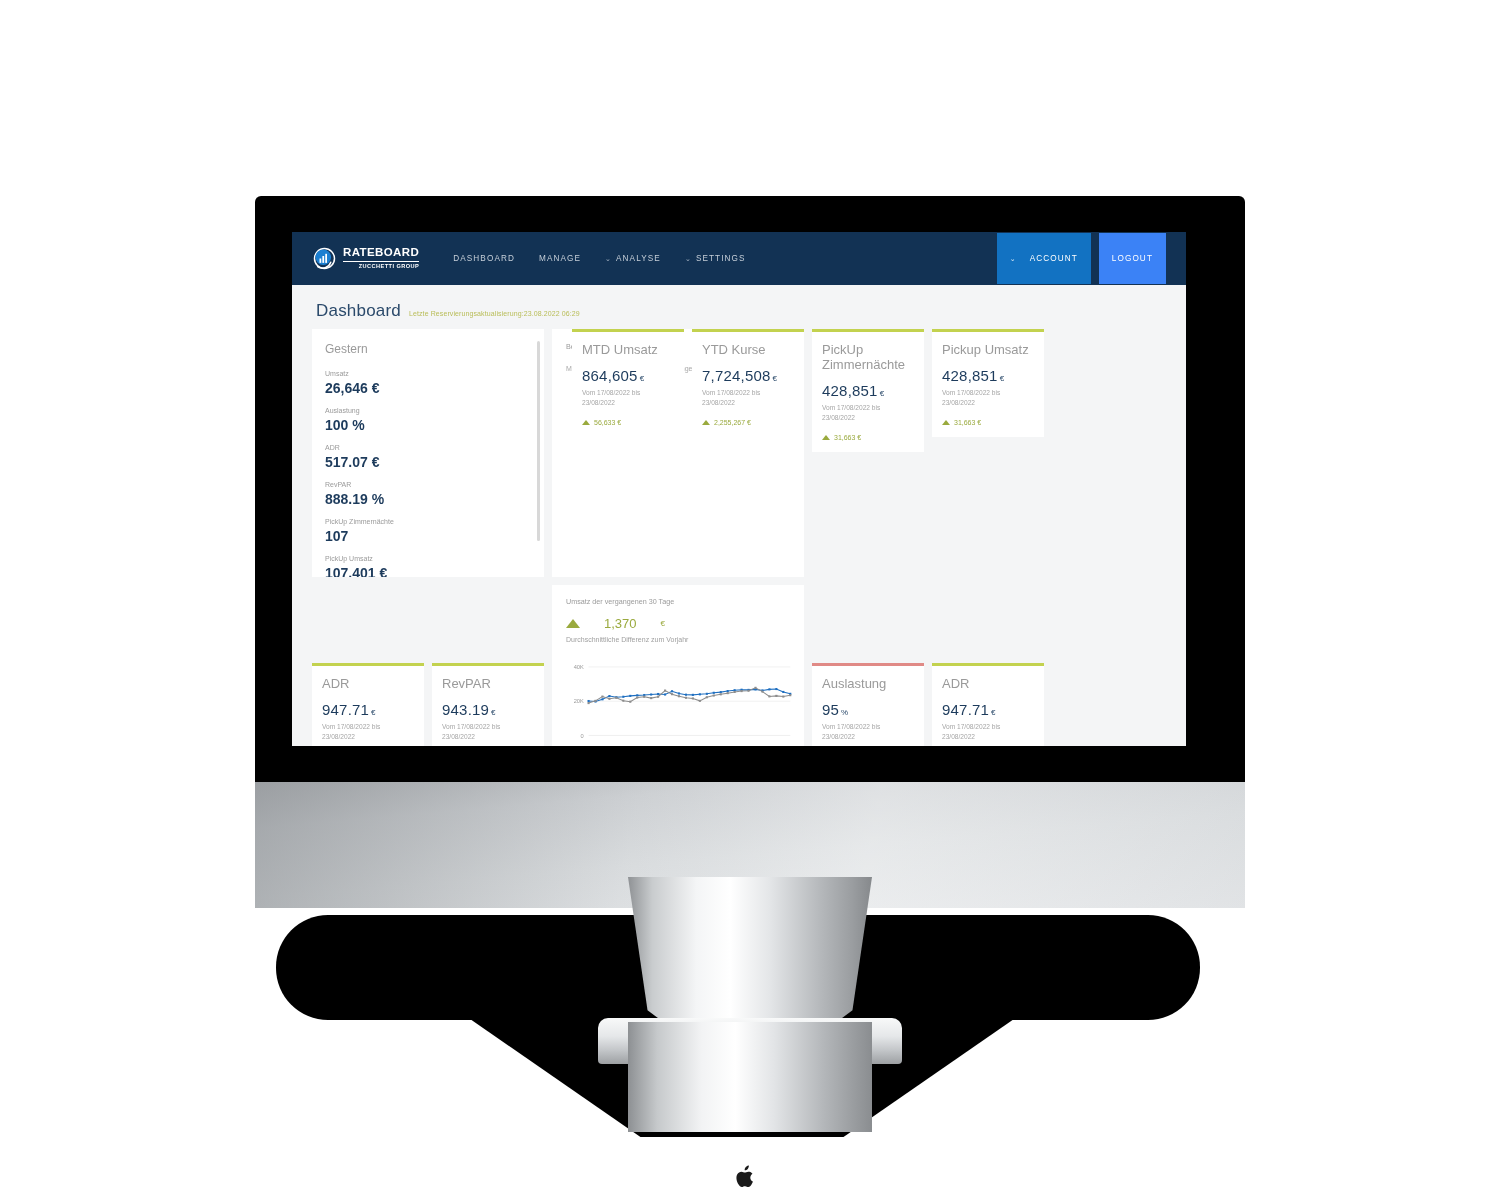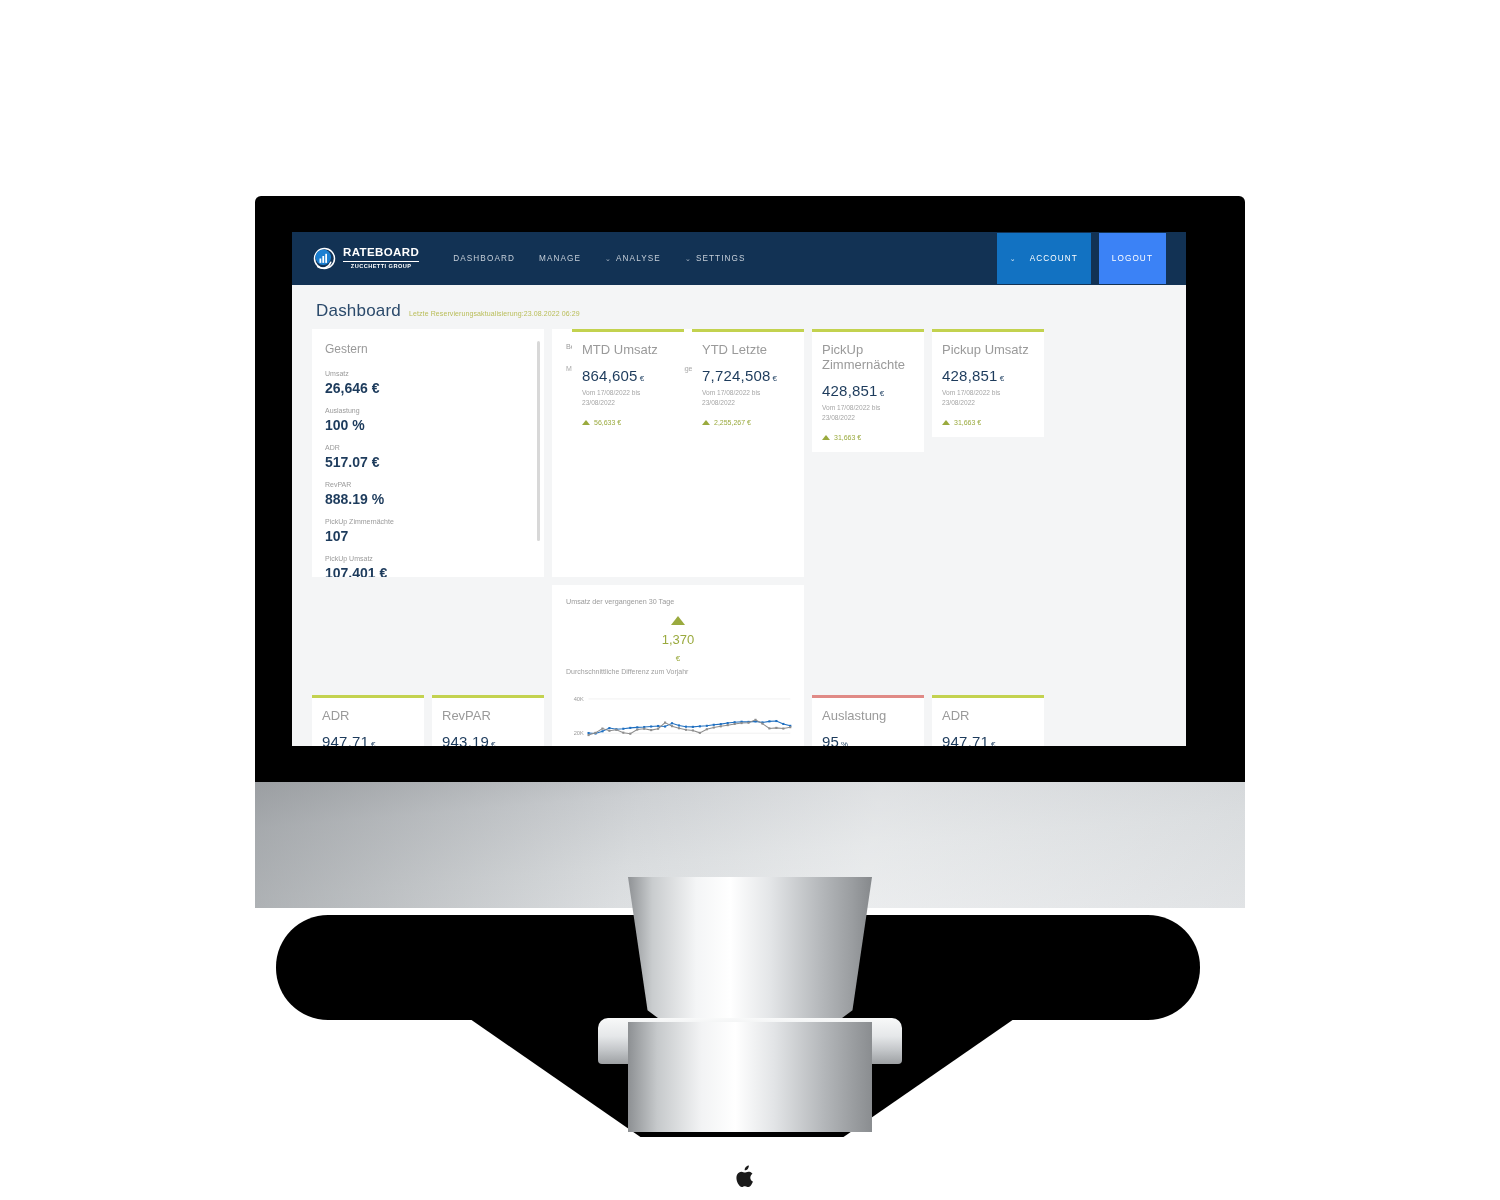--- a/index.html
+++ b/index.html
@@ -77,21 +77,21 @@
   
   #app { position: absolute; inset: 0; background: #f4f5f6; font-size: 9px; }
 
   
   #navbar {
     height: 53px; background: #123254;
     display: flex; align-items: center; padding: 0 20px;
   }
   #brand { display: flex; align-items: center; gap: 6px; margin-right: 22px; }
   #brand-mark { width: 25px; height: 25px; flex: none; }
-  #brand-text { display: flex; flex-direction: column; align-items: center; line-height: 1; }
+  #brand-text { display: flex; flex-direction: column; align-items: flex-end; line-height: 1; }
   #brand-name { color: #fff; font-size: 11.5px; font-weight: bold; letter-spacing: .4px; }
   #brand-rule { width: 100%; height: 1px; background: #fff; margin: 2px 0 2px; }
   #brand-sub { color: #fff; font-size: 5.6px; font-weight: bold; letter-spacing: .45px; }
 
   .nav-link {
     color: #c6cfd9; font-size: 8.2px; letter-spacing: 1.1px;
     padding: 0 12px; text-decoration: none; white-space: nowrap;
     display: flex; align-items: center; gap: 4px; cursor: pointer;
   }
   .nav-caret { font-size: 7px; opacity: .85; }
@@ -147,22 +147,22 @@
   
   #notifications-card { grid-column: 3 / 6; grid-row: 1; height: 248px; }
   #notifications-inner { padding: 13px 14px; }
   #notifications-title { color: #9a9a9a; font-size: 7.2px; margin-bottom: 13px; }
   #notifications-text { color: #a8a8a8; font-size: 7px; line-height: 1.55; }
 
   
   #chart-card { grid-column: 3 / 6; grid-row: 2 / 4; }
   #chart-title { color: #9a9a9a; font-size: 7.2px; padding: 12px 14px 0; }
   #chart-delta {
-    display: flex; align-items: center; gap: 7px;
-    padding: 10px 14px 0; color: #9aaa3e; font-size: 13px; flex-direction: column;
+    display: flex; align-items: center; gap: 24px;
+    padding: 10px 14px 0; color: #9aaa3e; font-size: 13px;
   }
   #chart-delta .tri.up { border-left-width: 7px; border-right-width: 7px; border-bottom-width: 9px; }
   #chart-delta .unit { font-size: 8px; }
   #chart-sub { color: #a0a0a0; font-size: 7px; padding: 5px 14px 0; }
   #chart-plot { padding: 16px 8px 0 8px; }
 
   
   #tips-card { grid-column: 6 / 8; grid-row: 2; }
   #tips-title { color: #9a9a9a; font-size: 7.2px; padding: 13px 14px 0; }
   #tips-text { color: #a8a8a8; font-size: 7px; line-height: 1.6; padding: 12px 14px 16px; }
@@ -298,21 +298,21 @@
               <div class="card-delta up">
                 <span class="tri up"></span>
                 <span>56,633 €</span>
               </div>
             </div>
           </div>
 
           <div class="card g-c5 r1">
             <div class="card-topbar"></div>
             <div class="card-body">
-              <div class="card-label">YTD Letzte</div>
+              <div class="card-label">YTD Kurse</div>
               <div class="card-value">
                 <span>7,724,508</span><span class="unit">€</span>
               </div>
               <div class="card-range">Vom 17/08/2022 bis 23/08/2022</div>
               <div class="card-delta up">
                 <span class="tri up"></span>
                 <span>2,255,267 €</span>
               </div>
             </div>
           </div>

